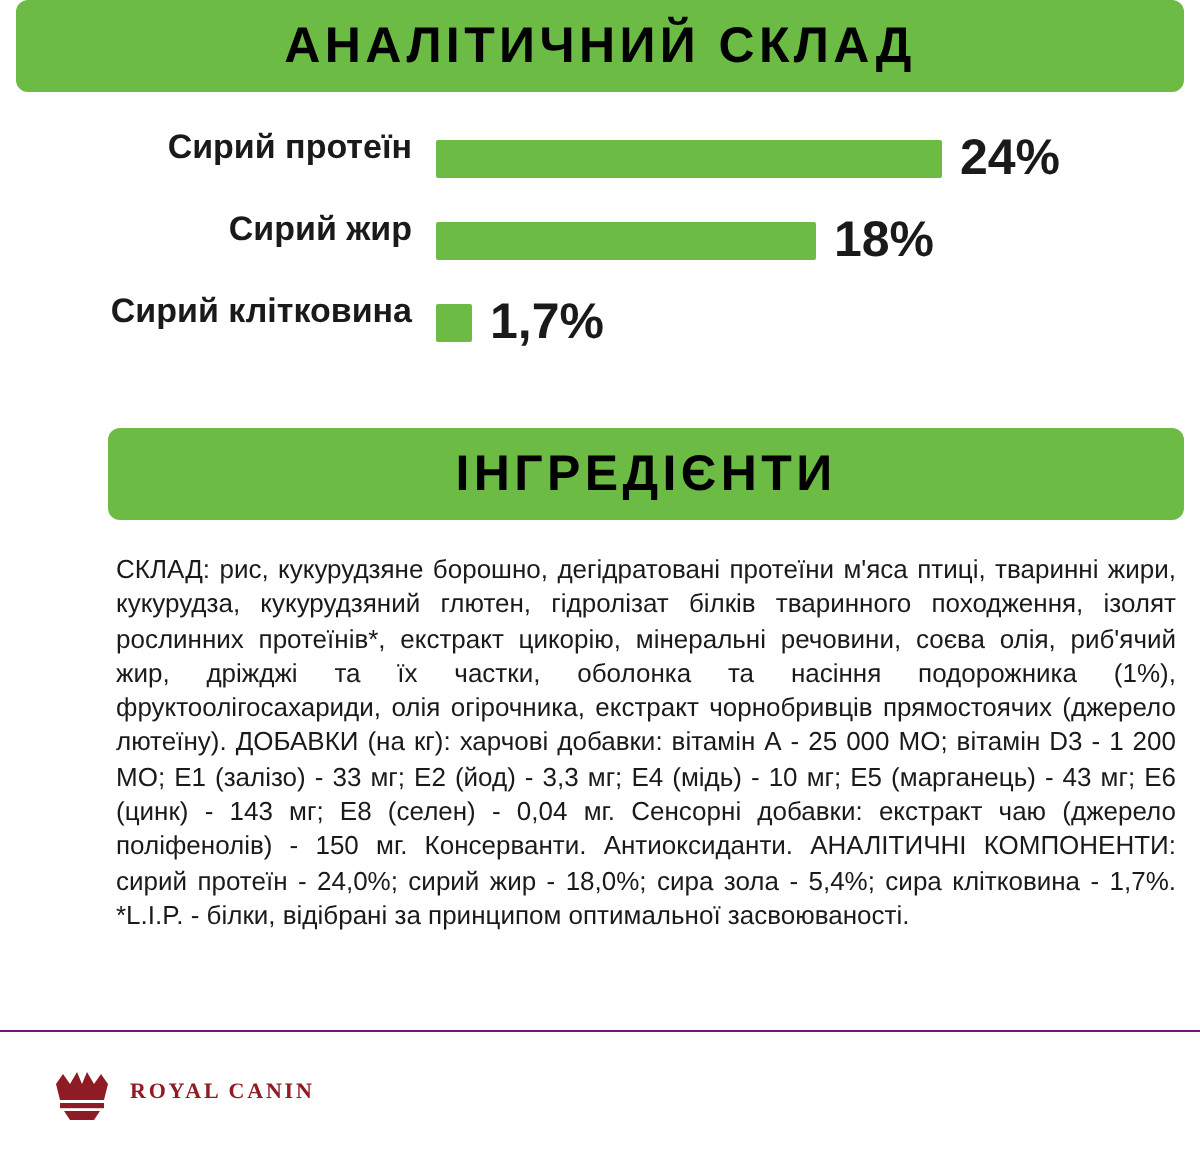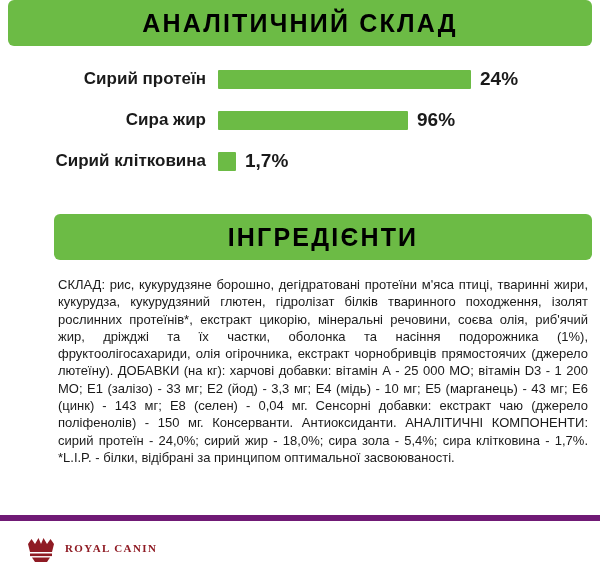--- a/index.html
+++ b/index.html
@@ -40,21 +40,20 @@
     text-transform: uppercase;
     line-height: 1;
   }
 
   
   .chart {
     margin: 18px 8px 0 8px;
   }
   .chart-row {
     display: flex;
-    align-items: center;
     height: 30px;
     margin-bottom: 11px;
   }
   .chart-label {
     width: 210px;
     text-align: right;
     padding-right: 12px;
     font-size: 17px;
     font-weight: bold;
     color: #1a1a1a;
@@ -66,21 +65,21 @@
     display: flex;
     align-items: center;
     height: 100%;
   }
   .chart-bar {
     background: #6cbb45;
     height: 19px;
     border-radius: 1px;
   }
   .chart-value {
-    font-size: 19px;
+    font-size: 25px;
     font-weight: bold;
     color: #1a1a1a;
     margin-left: 9px;
     white-space: nowrap;
   }
 
   
   .ingredients-banner-wrap {
     margin-top: 38px;
     margin-left: 46px;
@@ -94,21 +93,21 @@
   }
 
   
   .footer {
     position: absolute;
     left: 0;
     bottom: 0;
     width: 600px;
     height: 62px;
     background: #ffffff;
-    border-top: 6px solid #701a75;
+    border-top: 1px solid #701a75;
     display: flex;
     align-items: center;
     padding-left: 24px;
     box-sizing: border-box;
   }
   .logo {
     display: flex;
     align-items: center;
     gap: 7px;
   }
@@ -143,24 +142,24 @@
 
     <div class="chart-row">
       <div class="chart-label">Сирий протеїн</div>
       <div class="chart-bar-wrap">
         <div class="chart-bar" style="width:253px;"></div>
         <div class="chart-value">24%</div>
       </div>
     </div>
 
     <div class="chart-row">
-      <div class="chart-label">Сира жир</div>
+      <div class="chart-label">Сирий жир</div>
       <div class="chart-bar-wrap">
         <div class="chart-bar" style="width:190px;"></div>
-        <div class="chart-value">96%</div>
+        <div class="chart-value">18%</div>
       </div>
     </div>
 
     <div class="chart-row">
       <div class="chart-label">Сирий клітковина</div>
       <div class="chart-bar-wrap">
         <div class="chart-bar" style="width:18px;"></div>
         <div class="chart-value">1,7%</div>
       </div>
     </div>

